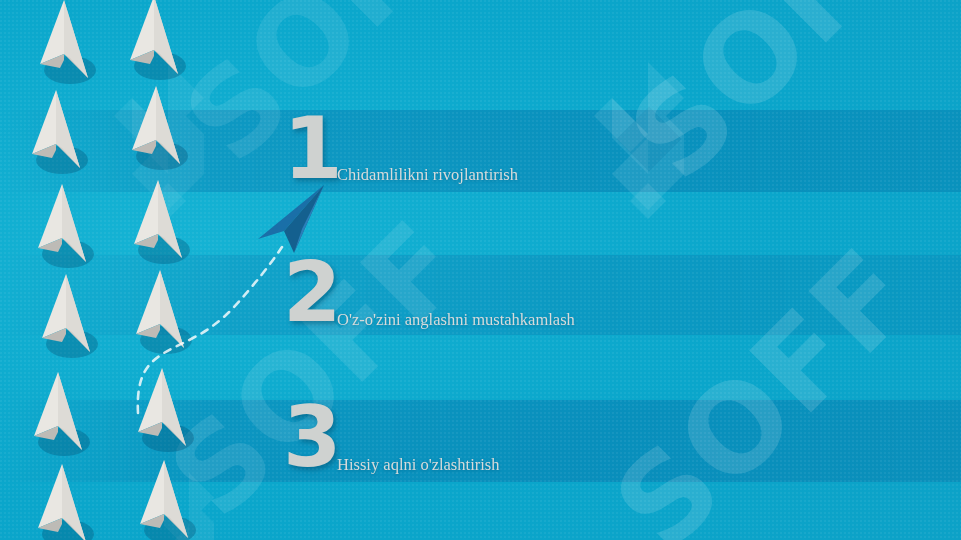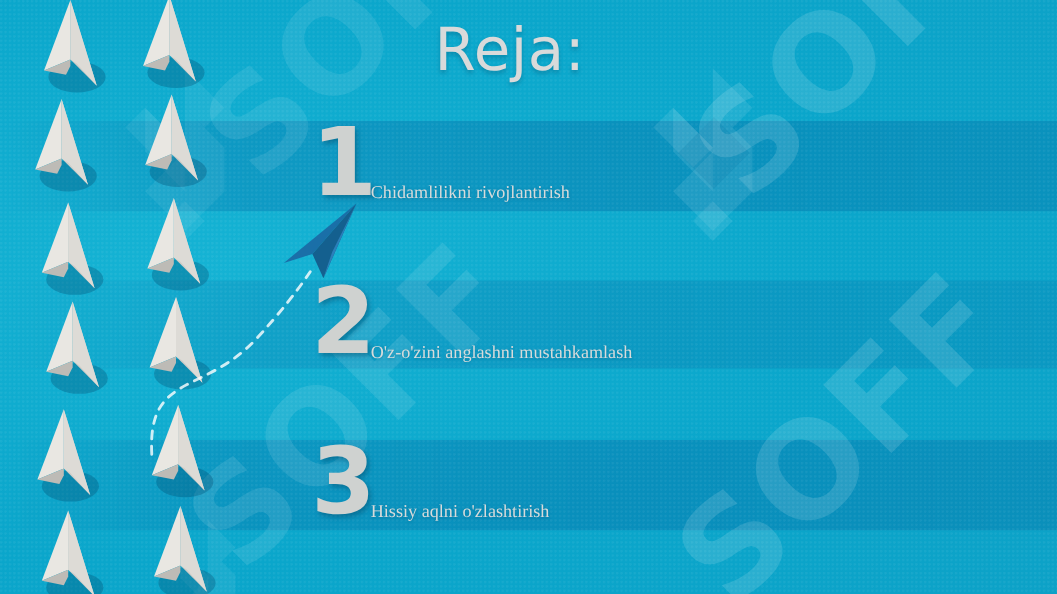--- a/index.html
+++ b/index.html
@@ -266,21 +266,20 @@
   </svg>
 
   <div class="blue-plane">
     <svg viewBox="0 0 78 72">
       <path d="M74 2 L8 56 L34 48 Z" fill="#1a6fa8"></path>
       <path d="M74 2 L34 48 L44 70 Z" fill="#14608f"></path>
       <path d="M74 2 L44 70 L52 46 Z" fill="#2b7fba"></path>
     </svg>
   </div>
 
-  <div class="title">Reja:</div>
 
   <div class="item i1">
     <div class="num">1</div>
     <div class="itext">Chidamlilikni rivojlantirish</div>
   </div>
 
   <div class="item i2">
     <div class="num">2</div>
     <div class="itext">O'z-o'zini anglashni mustahkamlash</div>
   </div>

